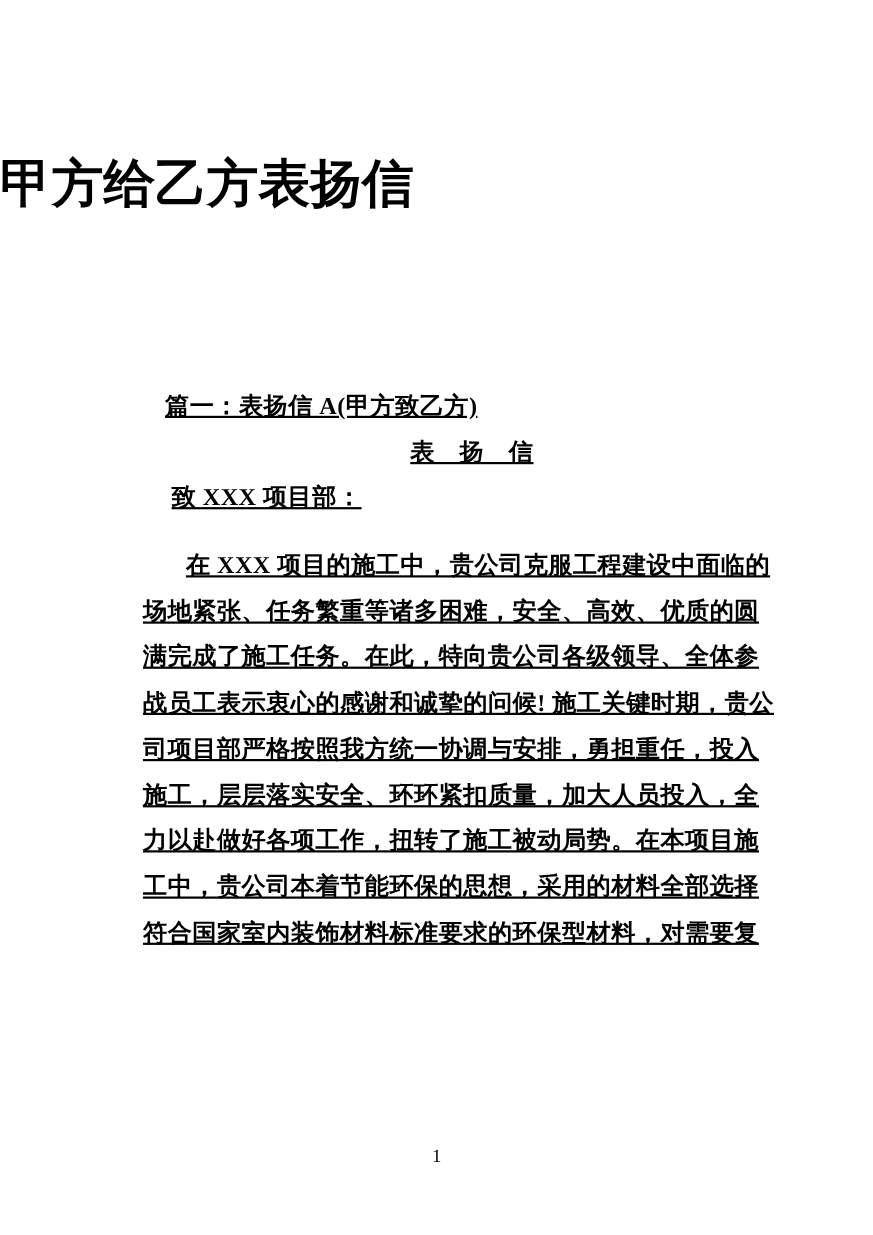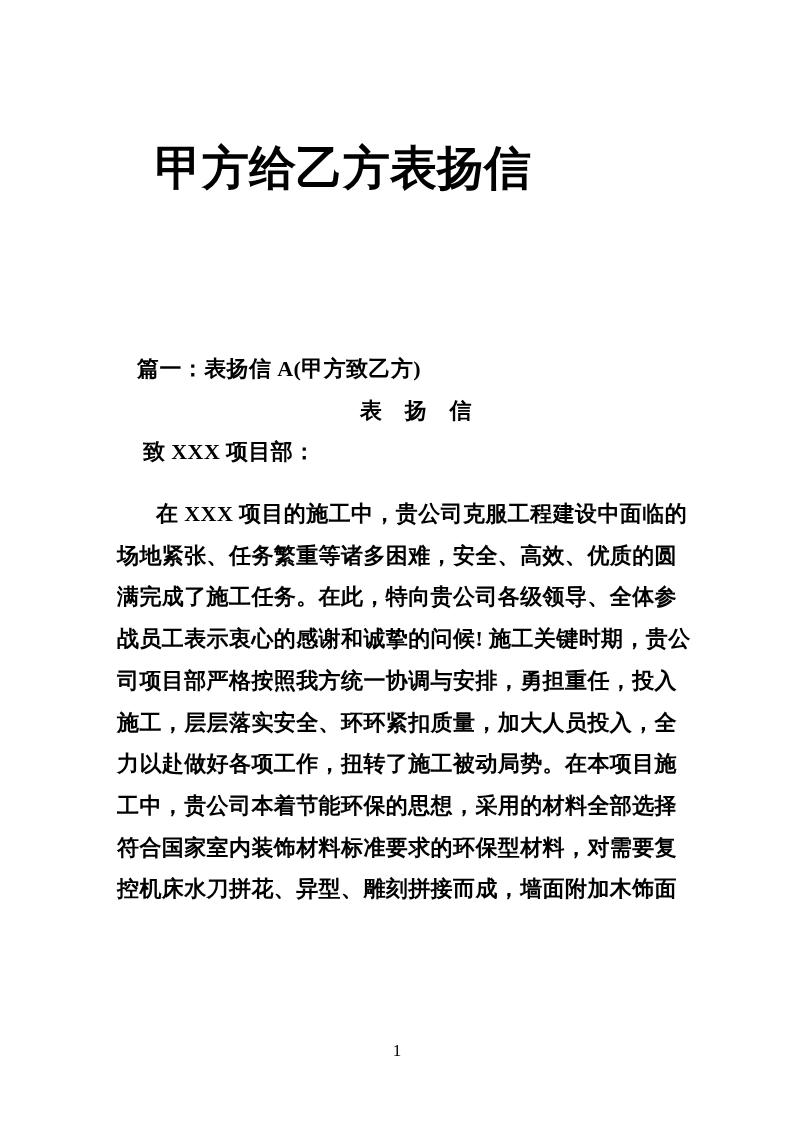--- a/index.html
+++ b/index.html
@@ -11,32 +11,32 @@
     background: #ffffff;
     overflow: hidden;
     font-family: "Liberation Serif", "DejaVu Serif", serif;
     color: #000000;
   }
   .doc-title {
     position: absolute;
     top: 136px;
     left: 0;
     width: 686px;
-    text-align: center;
     font-size: 47px;
     font-weight: bold;
     line-height: 64px;
     letter-spacing: 0px;
     white-space: nowrap;
   }
   .text-block {
     position: absolute;
     top: 348px;
-    left: 117px;
+    left: 130px;
     width: 570px;
+    text-decoration: underline;
   }
   .doc-line {
     height: 41.7px;
     line-height: 41.7px;
     font-size: 22px;
     font-weight: bold;
     letter-spacing: 0.4px;
     white-space: nowrap;
   }
   .ind-a { padding-left: 20px; }  
@@ -66,18 +66,17 @@
     <div class="doc-line ind-c">致 XXX 项目部：</div>
     <div class="doc-line ind-d">在 XXX 项目的施工中，贵公司克服工程建设中面临的</div>
     <div class="doc-line">场地紧张、任务繁重等诸多困难，安全、高效、优质的圆</div>
     <div class="doc-line">满完成了施工任务。在此，特向贵公司各级领导、全体参</div>
     <div class="doc-line">战员工表示衷心的感谢和诚挚的问候! 施工关键时期，贵公</div>
     <div class="doc-line">司项目部严格按照我方统一协调与安排，勇担重任，投入</div>
     <div class="doc-line">施工，层层落实安全、环环紧扣质量，加大人员投入，全</div>
     <div class="doc-line">力以赴做好各项工作，扭转了施工被动局势。在本项目施</div>
     <div class="doc-line">工中，贵公司本着节能环保的思想，采用的材料全部选择</div>
     <div class="doc-line">符合国家室内装饰材料标准要求的环保型材料，对需要复</div>
-    <div class="doc-line">控机床水刀拼花、异型、雕刻拼接而成，墙面附加木饰面</div>
   </div>
 
   <div class="page-number">1</div>
 
 </div>
 
 </body></html>

